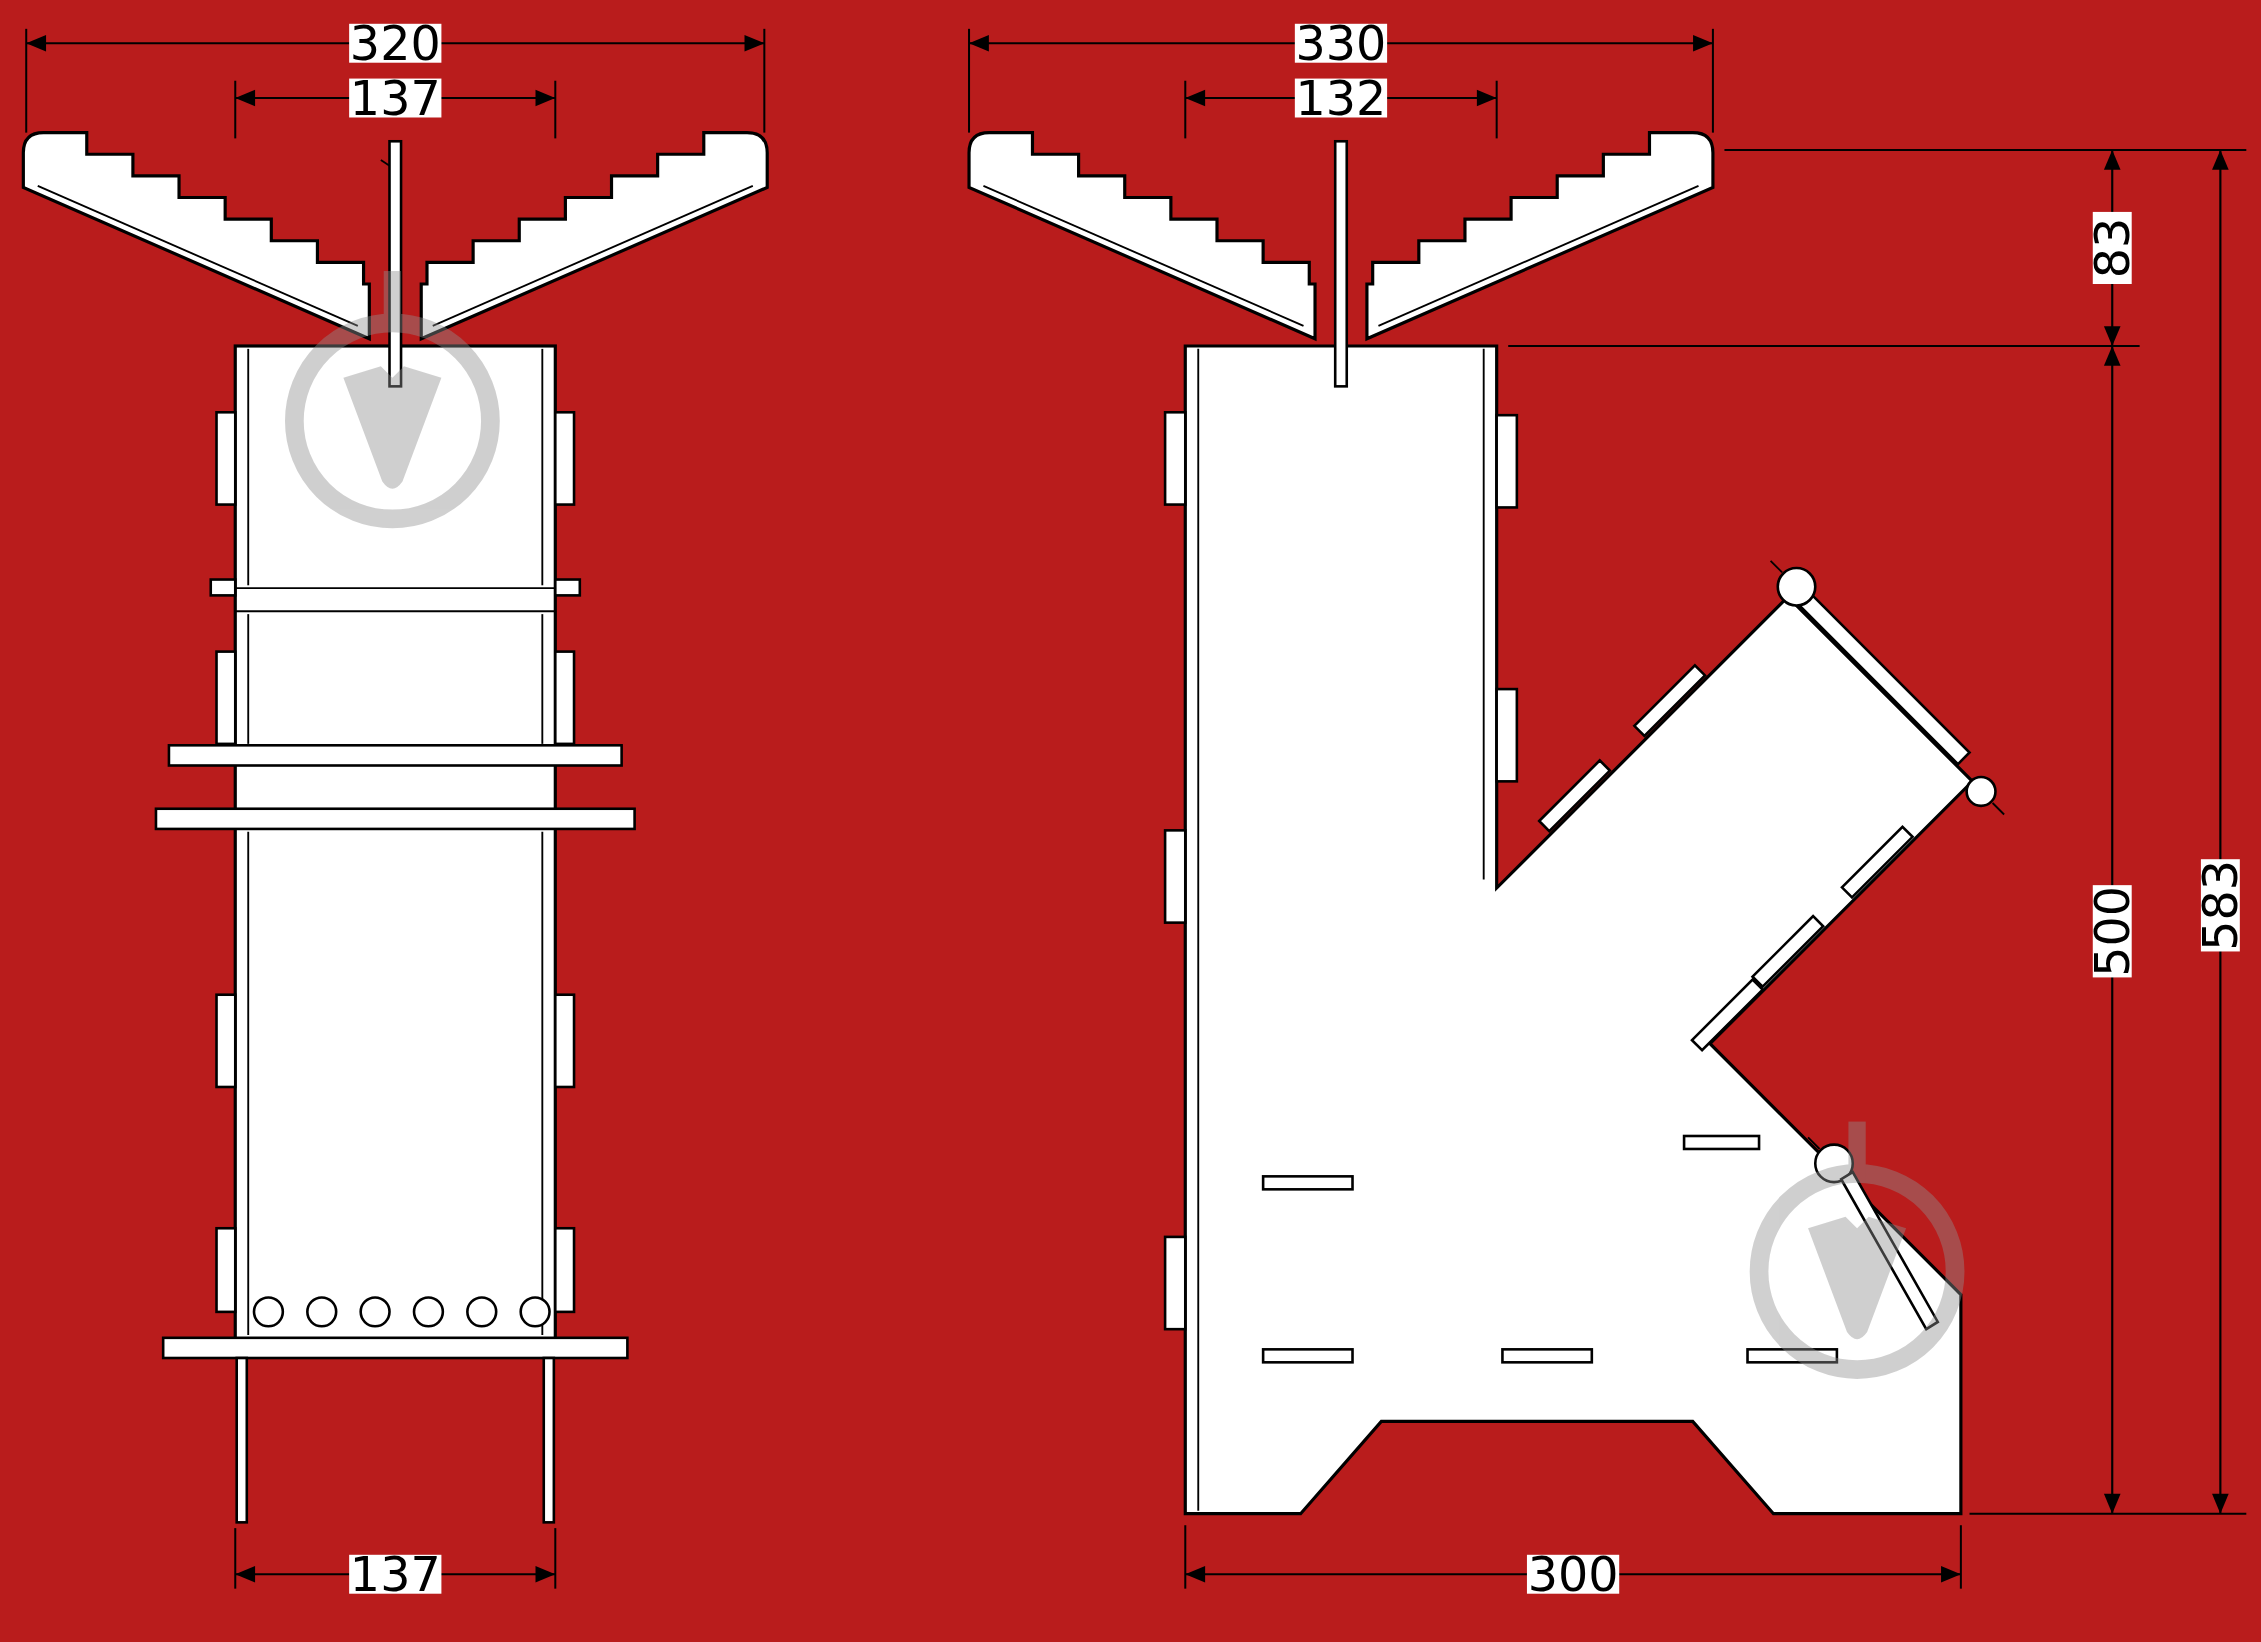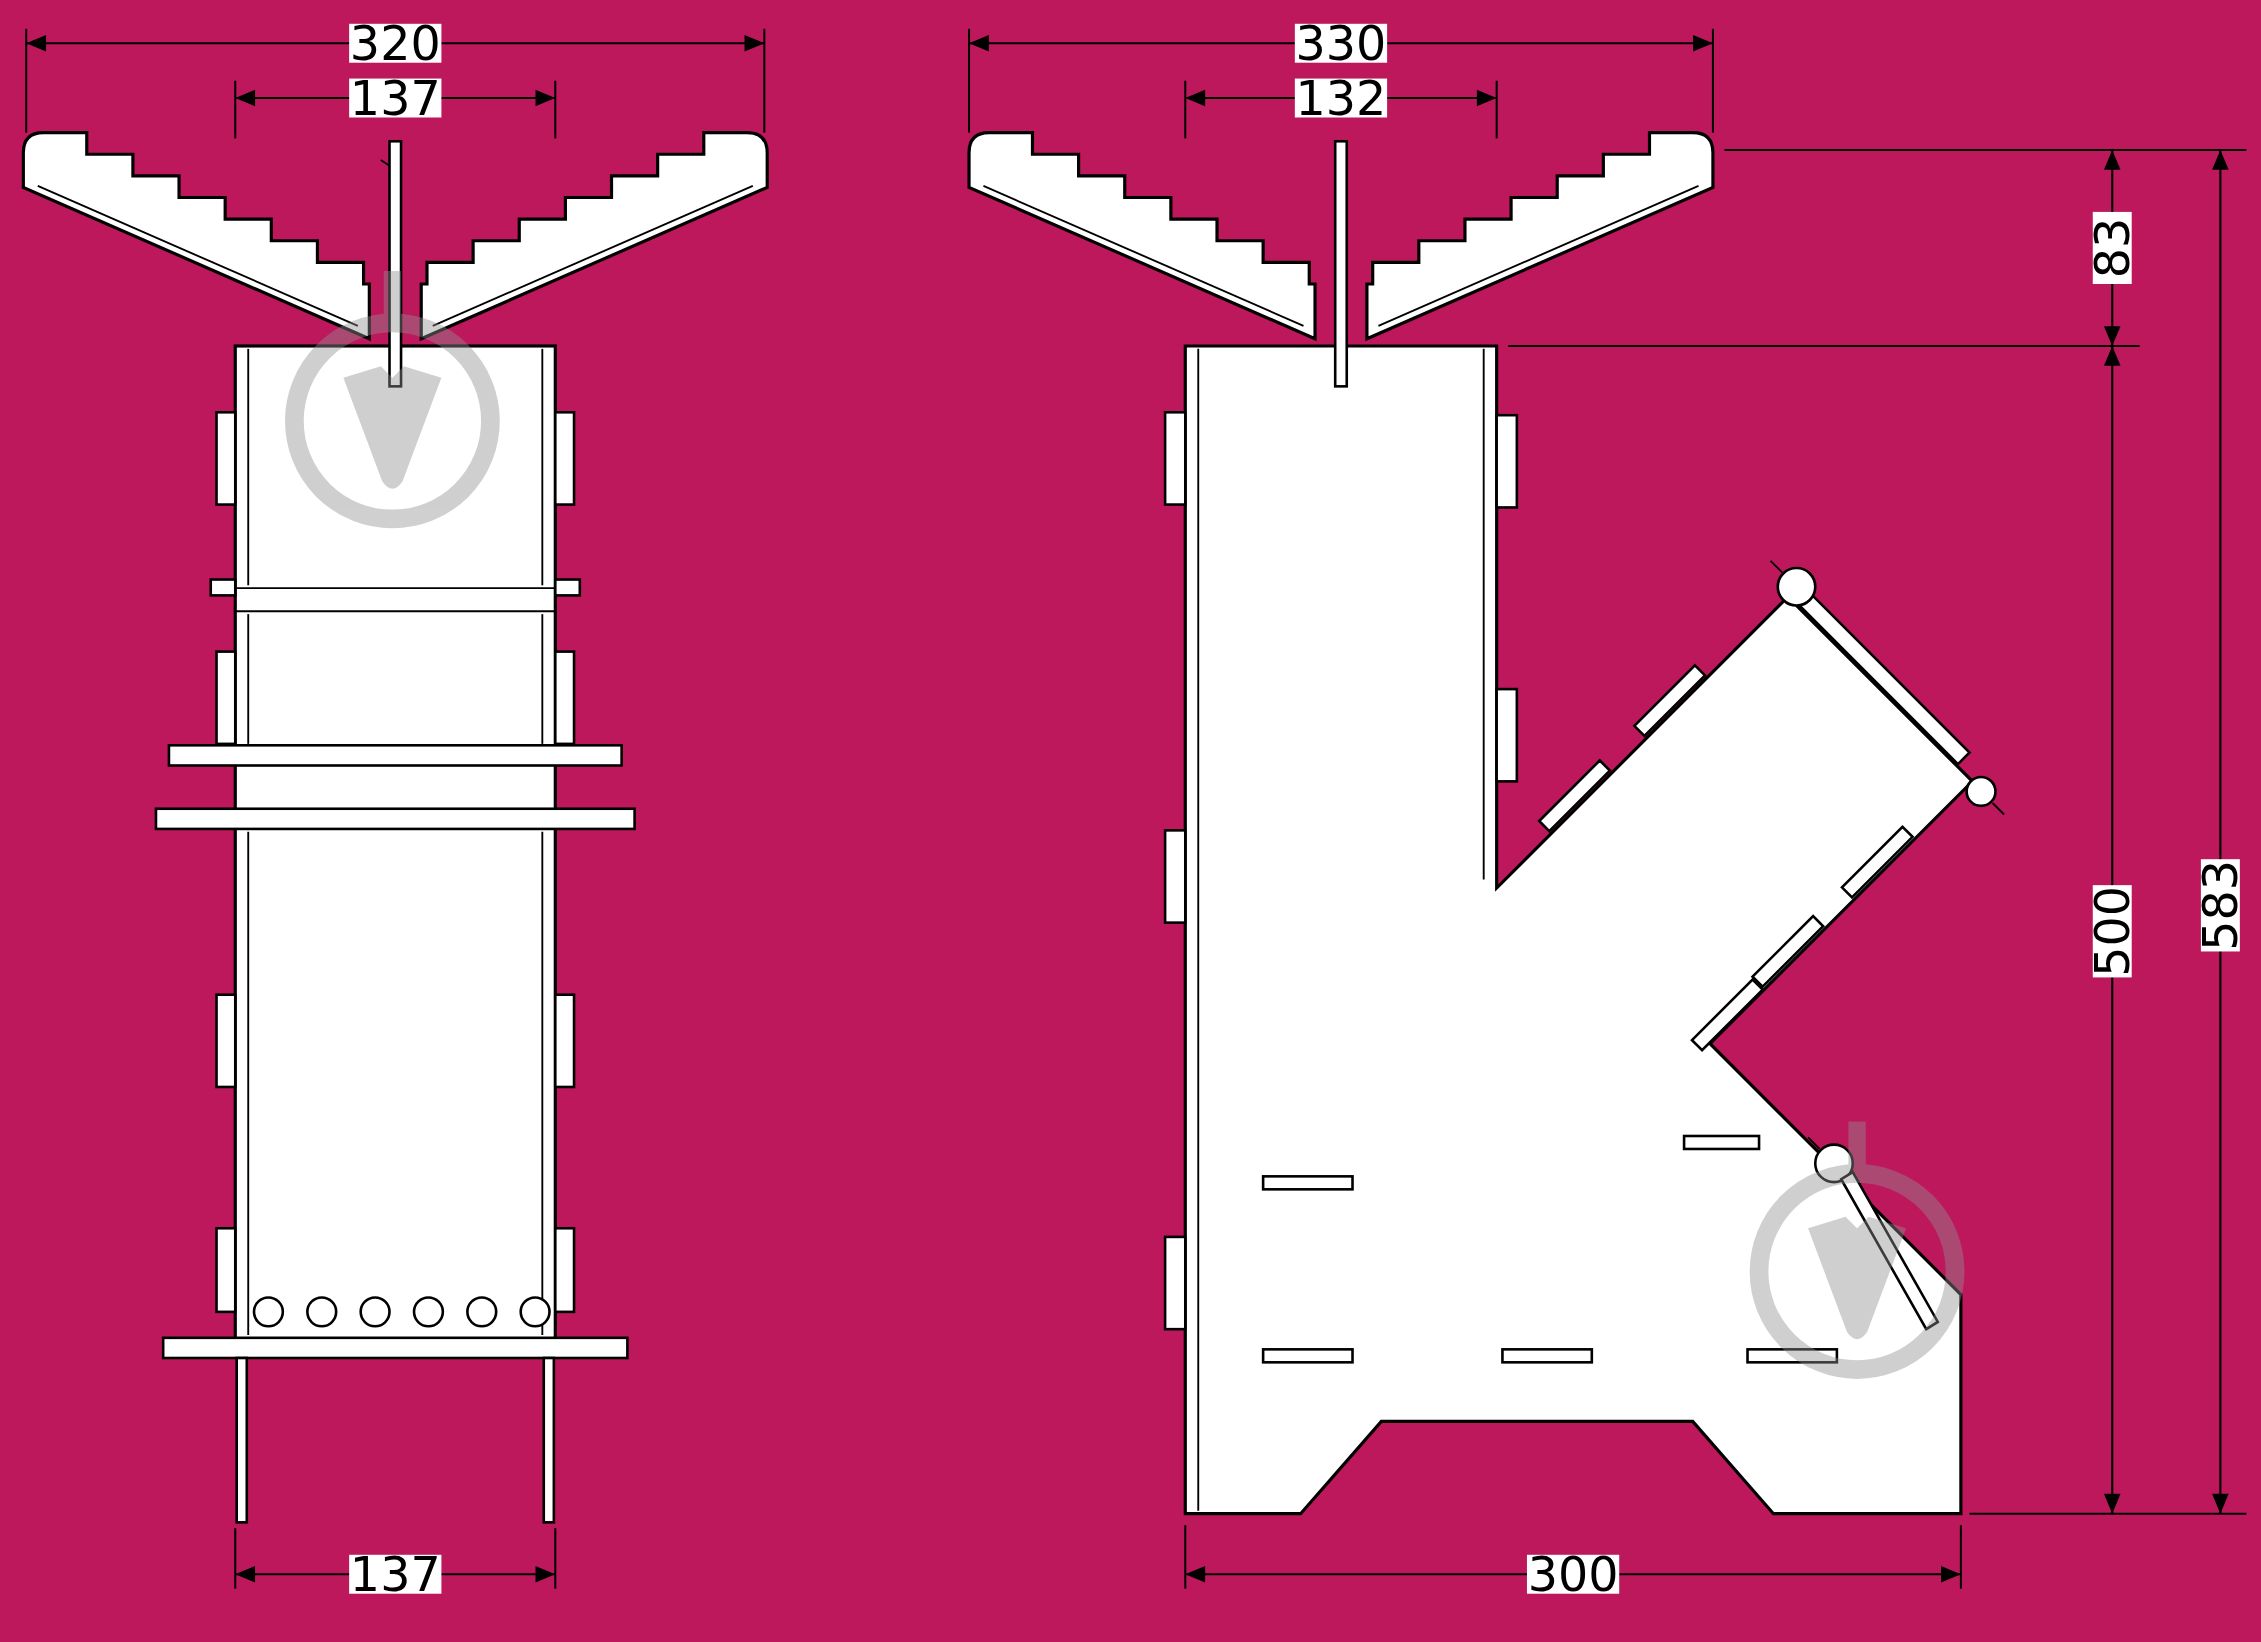--- a/index.html
+++ b/index.html
@@ -1,16 +1,16 @@
 <!DOCTYPE html>
 <html style="font-size:12.7px"><head>
 <meta charset="utf-8">
 <style>
   html,body{margin:0;padding:0;background:#ffffff;}
-  .stage{width:2261px;height:1642px;background:#be185d;position:relative;overflow:hidden;}
+  .stage{width:2261px;height:1642px;background:#b91c1c;position:relative;overflow:hidden;}
   svg{display:block;}
   .outline{fill:#ffffff;stroke:#000000;stroke-width:2.2;stroke-linejoin:miter;}
   .detail{fill:#ffffff;stroke:#000000;stroke-width:1.8;}
   .thin{fill:none;stroke:#000000;stroke-width:1.3;}
   .ext{stroke:#000000;stroke-width:1.4;fill:none;}
   .dim{stroke:#000000;stroke-width:1.5;fill:none;}
   .lbg{fill:#ffffff;stroke:none;}
   .dimtext{font-family:"DejaVu Sans","Liberation Sans",sans-serif;font-size:33px;fill:#000;text-anchor:middle;}
   .wm{opacity:0.42;}
   .wm .ring{fill:none;stroke:#8f8f8f;stroke-width:13;}

